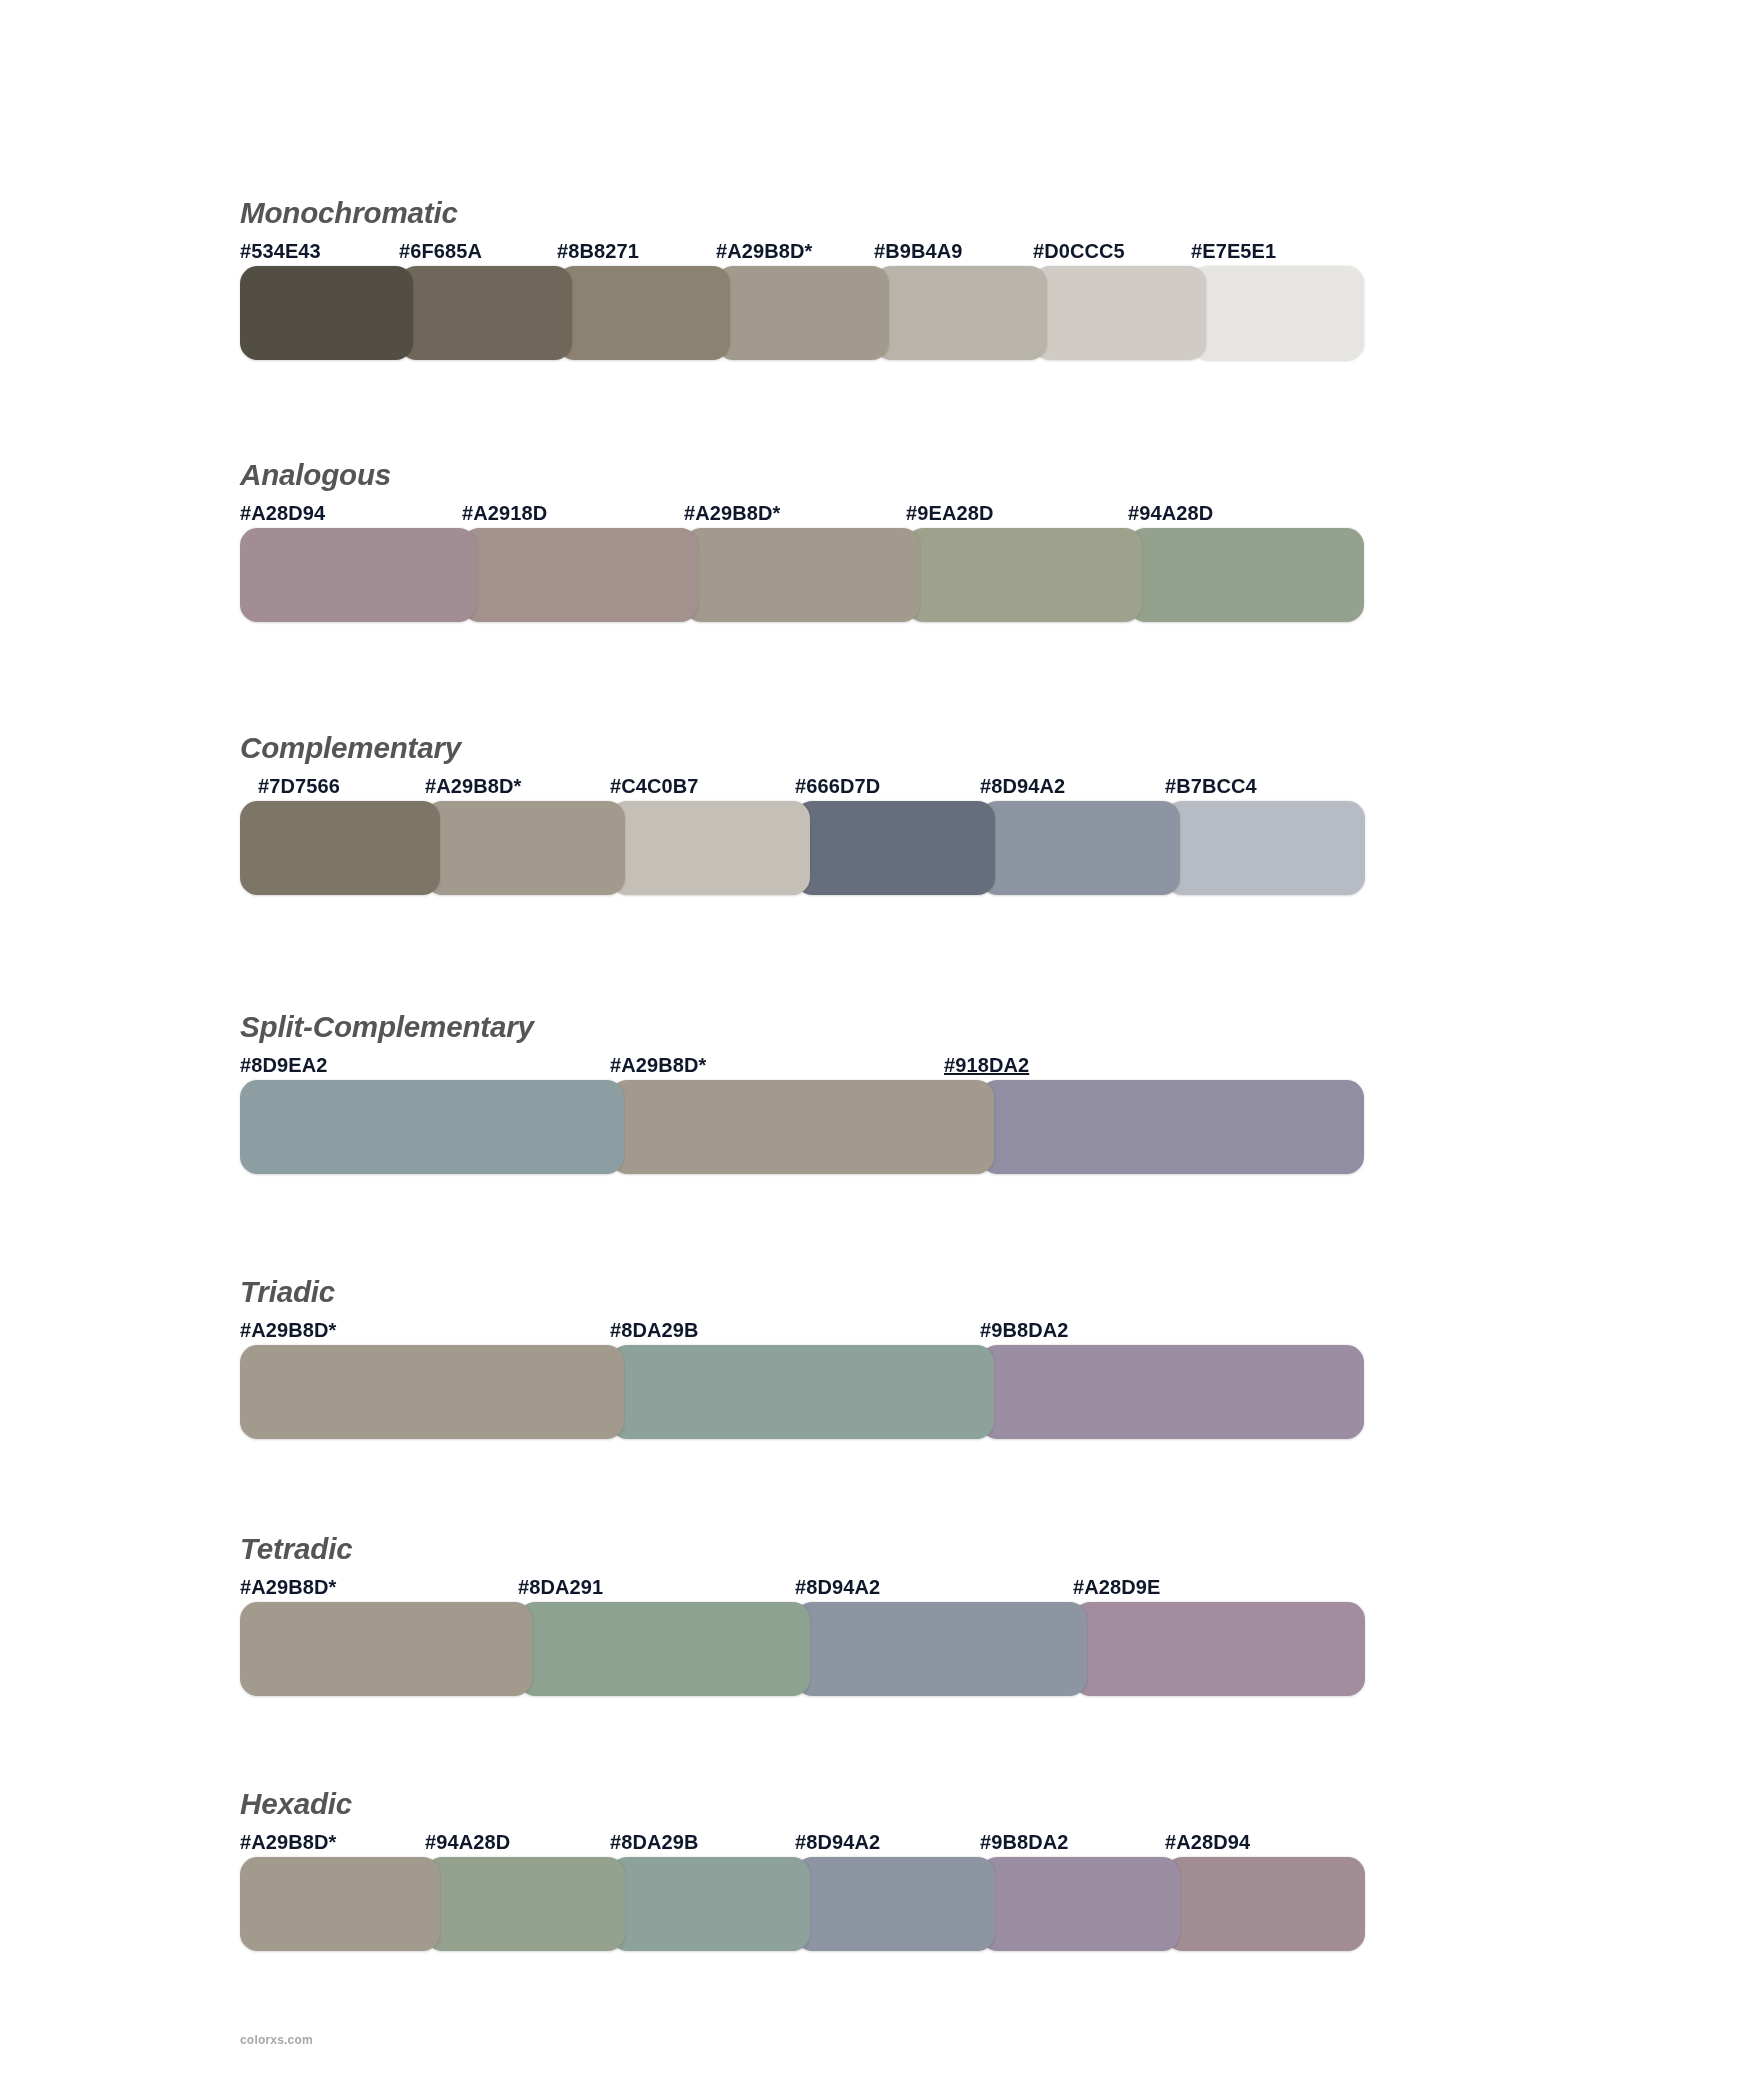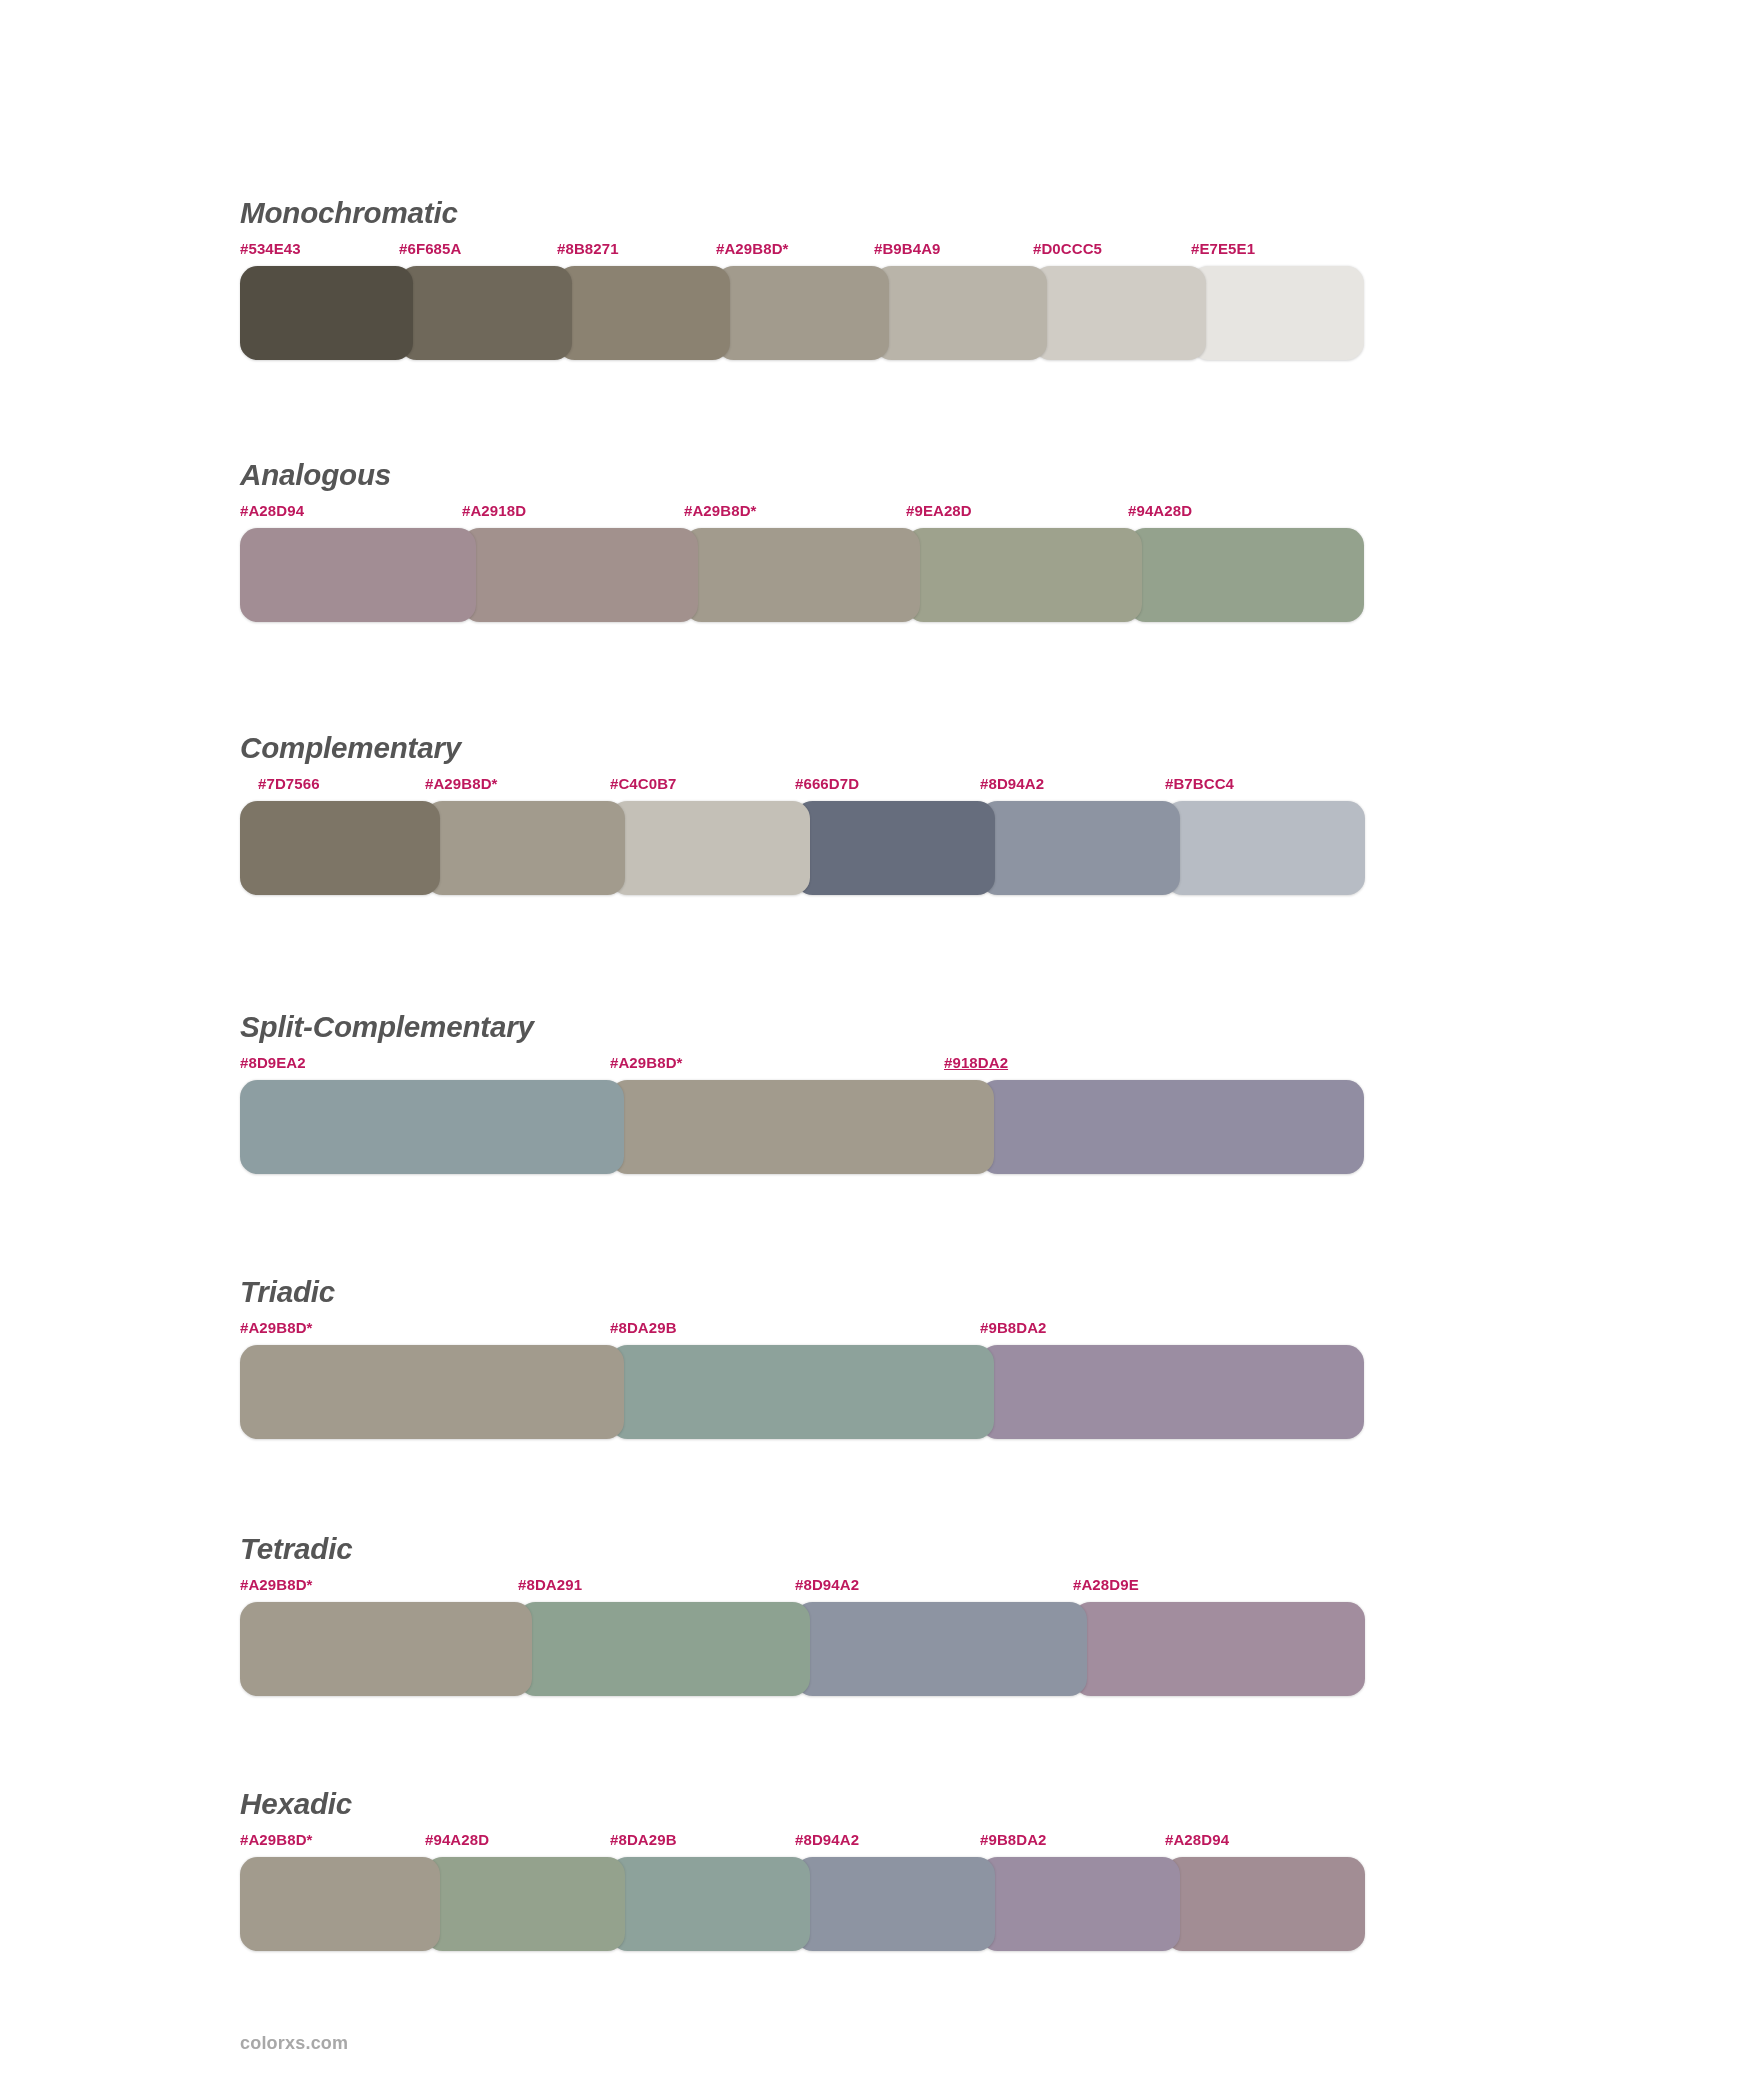--- a/index.html
+++ b/index.html
@@ -53,23 +53,23 @@
   .labels {
     position: absolute;
     left: 240px;
     top: 44px;
     width: 1110px;
     height: 21px;
   }
   .swatch-label {
     position: absolute;
     top: 0;
-    font-size: 15px;
-    font-weight: bold;
-    color: #be185d;
+    font-size: 20px;
+    font-weight: bold;
+    color: #0f172a;
     white-space: nowrap;
     letter-spacing: 0.1px;
   }
   .swatches {
     position: absolute;
     left: 240px;
     top: 70px;
     width: 1110px;
   }
   .swatch {
@@ -77,21 +77,21 @@
     top: 0;
     border-radius: 17.6px;
     box-shadow: 0 0.8px 2.4px rgba(0,0,0,0.16);
   }
 
   
   .footer {
     position: absolute;
     left: 240px;
     top: 2033px;
-    font-size: 18px;
+    font-size: 12px;
     font-weight: bold;
     color: #a8a8a8;
     letter-spacing: 0.2px;
   }
 </style>
 </head>
 <body>
 
 <div class="page">
 

